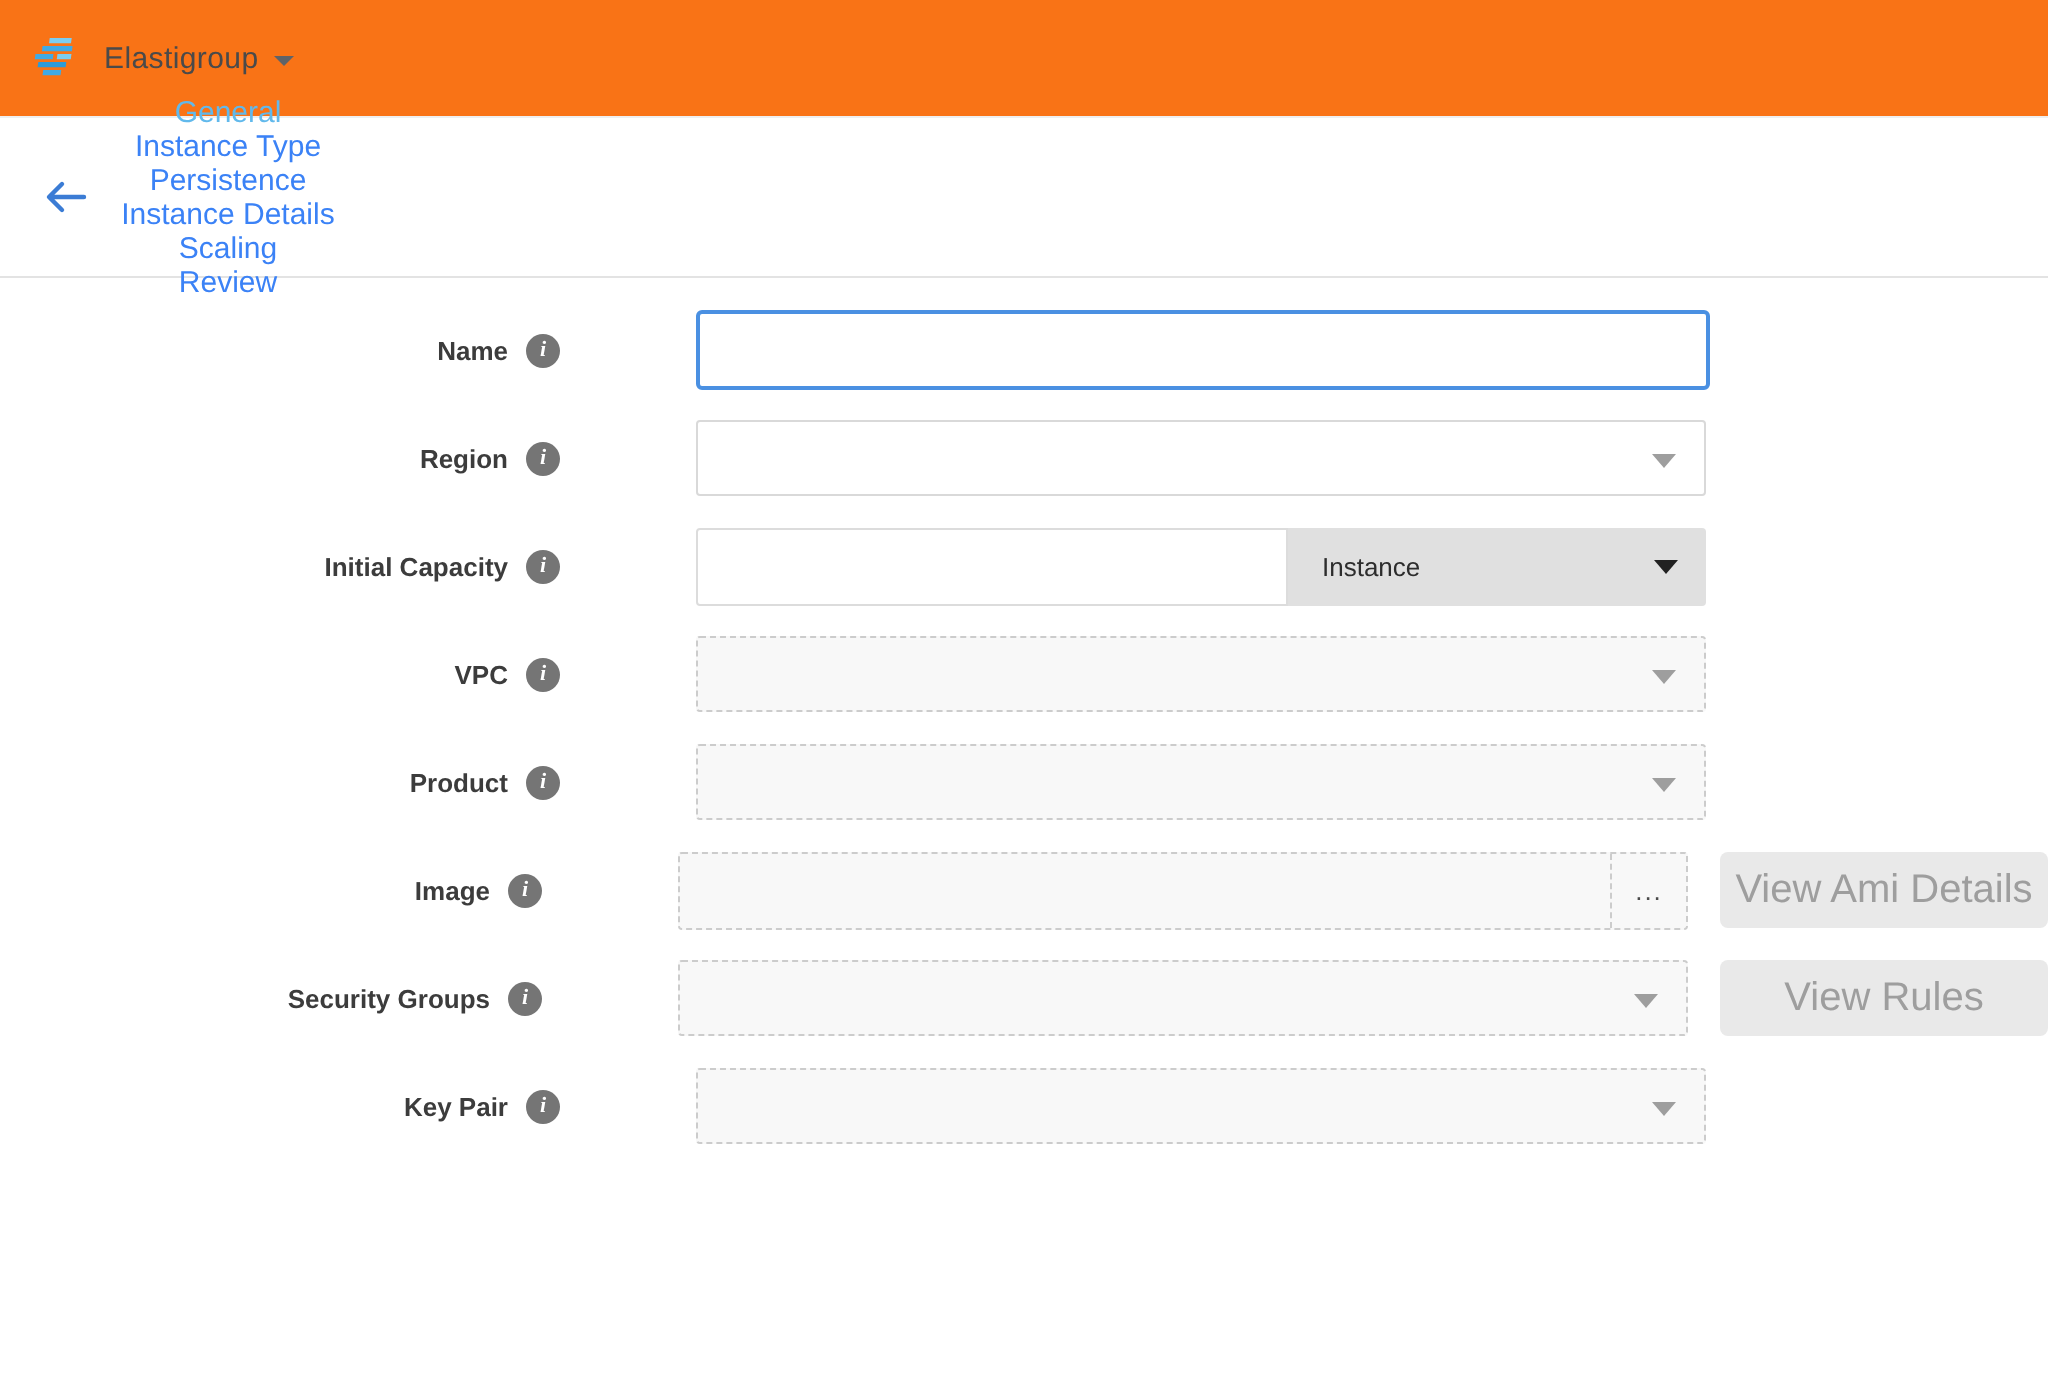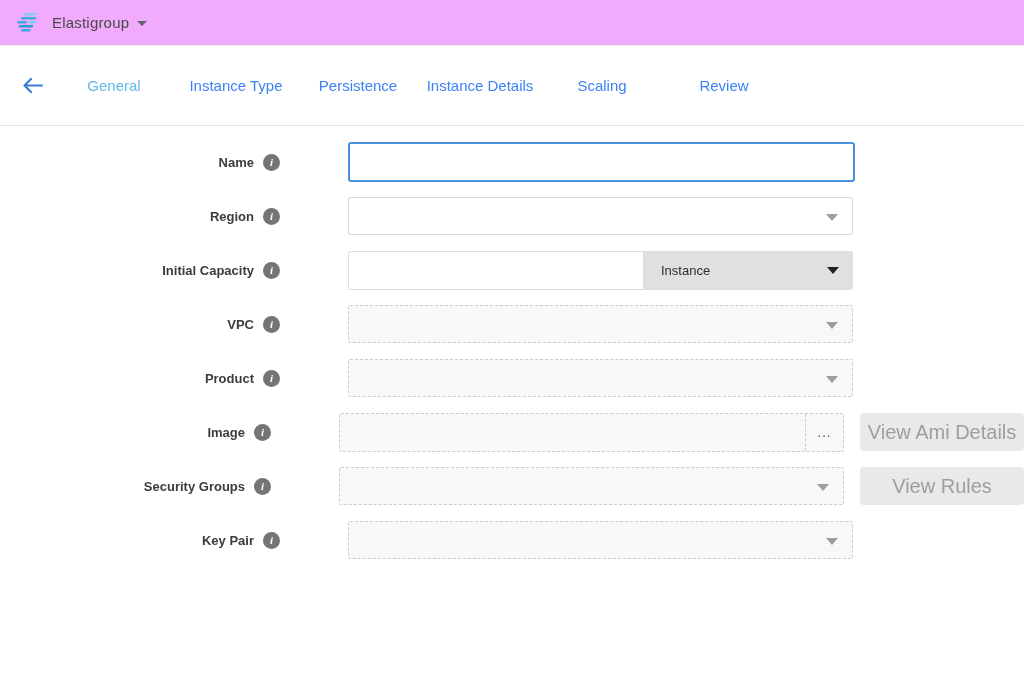--- a/index.html
+++ b/index.html
@@ -1,37 +1,37 @@
 <!DOCTYPE html>
 <html><head>
 <meta charset="utf-8">
 <style>
   * { margin:0; padding:0; box-sizing:border-box; }
   html,body { width:1024px; height:688px; background:#fff; font-family:"Liberation Sans", sans-serif; overflow:hidden; }
 
   
   .topbar {
-    height:46px; display:flex; align-items:center; padding-left:16px;
-    border-bottom:1px solid #efefef; background:#f0abfc;
+    height:59px; display:flex; align-items:center; padding-left:16px;
+    border-bottom:1px solid #efefef; background:#f97316;
   }
   .logo { width:26px; height:22px; margin-right:10px; }
   .brand { font-size:15px; color:#4a4a4a; letter-spacing:.2px; }
   .brand-caret {
     width:0; height:0; margin-left:8px; margin-top:2px;
     border-left:5px solid transparent; border-right:5px solid transparent;
     border-top:5px solid #5f6368;
   }
 
   
   .tabbar {
     height:80px; display:flex; align-items:center;
     border-bottom:1px solid #e3e3e3; background:#fff;
   }
   .back-btn { margin-left:22px; width:30px; display:flex; align-items:center; cursor:pointer; }
-  .tabs { display:flex; margin-left:1px; }
+  .tabs { display:flex; margin-left:1px;flex-direction:column; }
   .tab {
     width:122px; text-align:center; font-size:15px; color:#3b82f6;
     cursor:pointer; white-space:nowrap;
   }
   .tab.active { color:#61b9ec; }
 
   
   .form { padding-top:22px; }
   .row { display:flex; height:28px; margin-bottom:26px; }
   .label-col {

